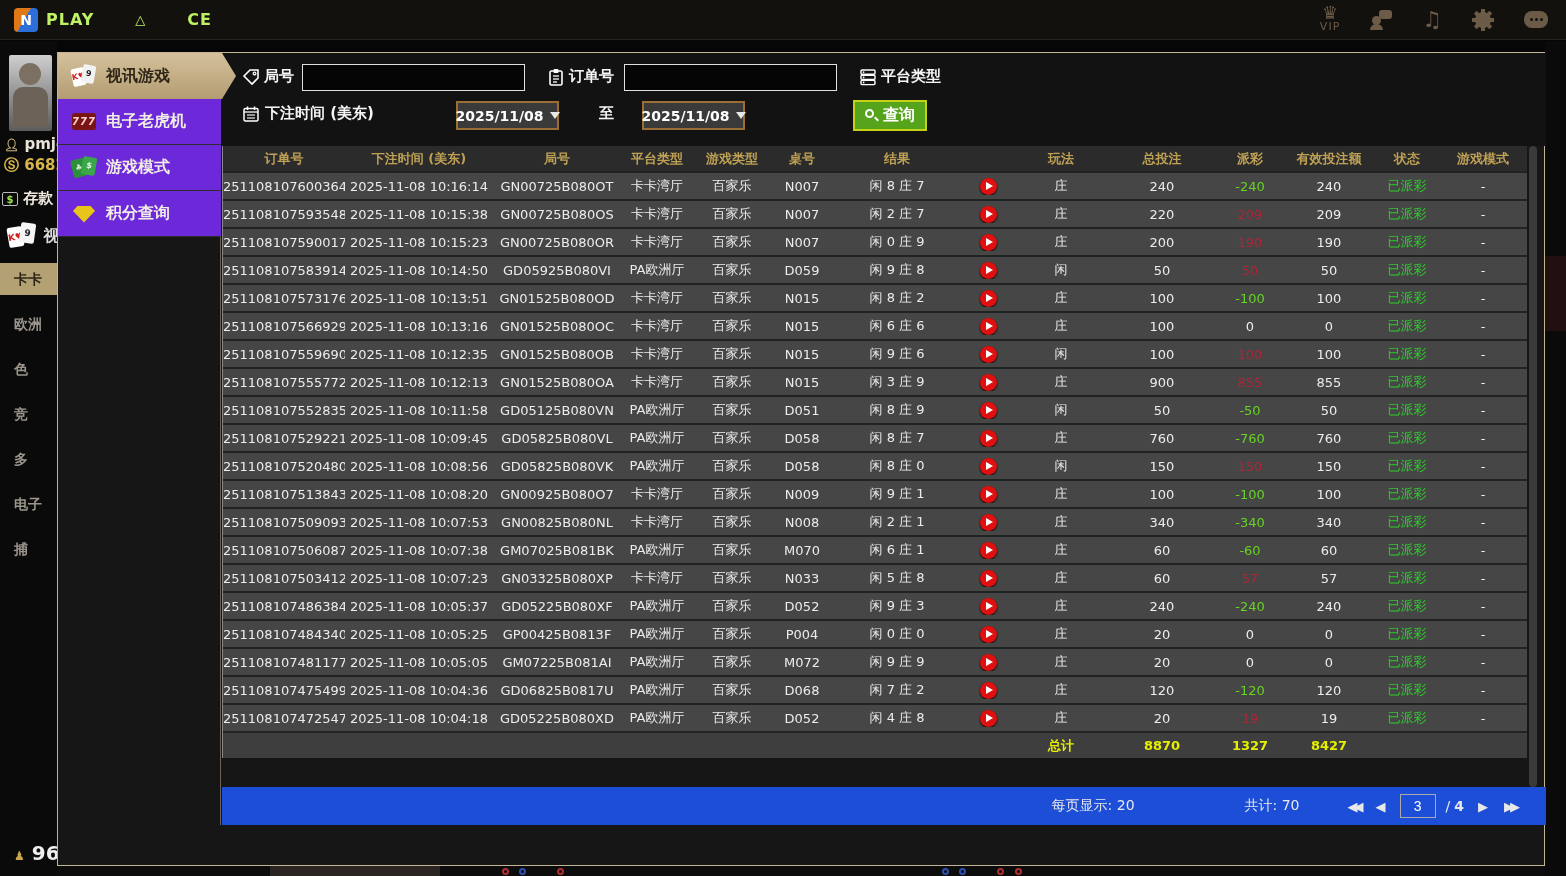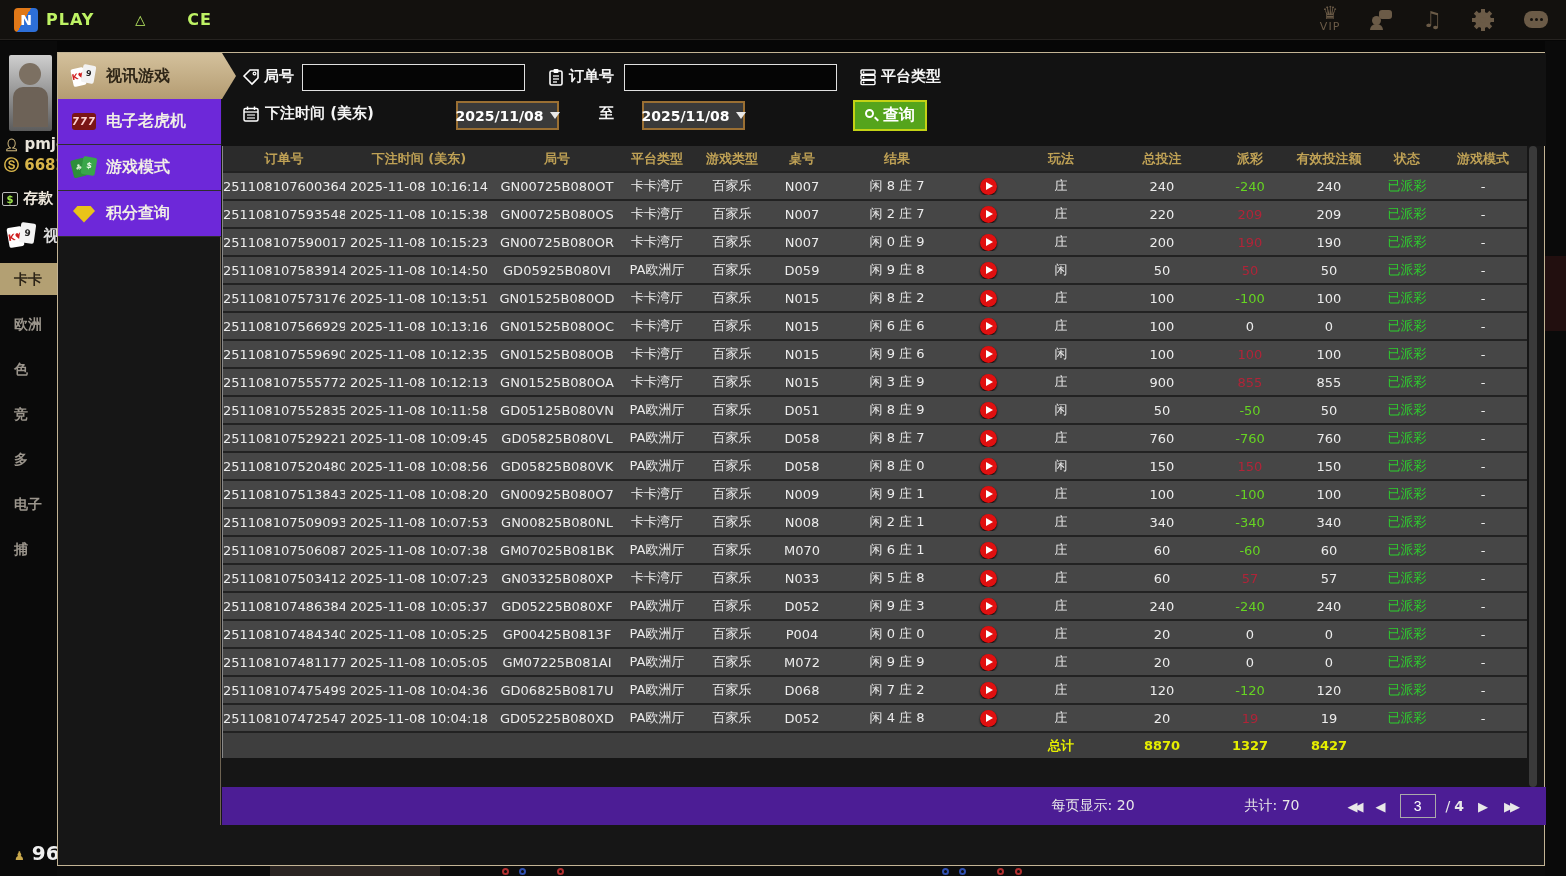--- a/index.html
+++ b/index.html
@@ -106,21 +106,21 @@
   .c-status { color:#2ecc2e; }
   .trow.header .c-status { color:#bfa155; }
   .c-payout.pos { color:#b02438; } .c-payout.neg { color:#66d422; } .c-payout.zero { color:#ececec; }
   .play-btn { display:inline-flex; width:17px; height:17px; border-radius:50%; background:#e01010; align-items:center; justify-content:center; cursor:pointer; box-shadow:0 1px 2px #000; }
   .play-tri { width:0; height:0; border-top:4px solid transparent; border-bottom:4px solid transparent; border-left:7px solid #fff; margin-left:2px; }
   .trow.summary { height:25px; background:#3e3e3e; }
   .trow.summary .td { color:#e6ef00; font-weight:bold; }
   .tscroll { position:absolute; right:-10px; top:0; width:8px; height:641px; background:#3a3a3a; border-radius:4px; }
 
   
-  .pagebar { position:absolute; left:164px; top:734px; width:1324px; height:38px; background:#4c1d95; display:flex; align-items:center; justify-content:flex-end; color:#e8e8e8; font-size:14px; }
+  .pagebar { position:absolute; left:164px; top:734px; width:1324px; height:38px; background:#1d4ed8; display:flex; align-items:center; justify-content:flex-end; color:#e8e8e8; font-size:14px; }
   .pb-perpage { margin-right:110px; }
   .pb-total { margin-right:40px; }
   .pg-arrow { color:#e8e8e8; font-size:13px; margin:0 8px; cursor:pointer; letter-spacing:-4px; }
   .pg-input { width:36px; height:24px; background:transparent; border:1px solid #aaa; color:#fff; font-size:14px; text-align:center; margin:0 6px; }
   .pg-slash { margin:0 4px; }
   .pg-lastnum { margin-right:6px; font-weight:bold; }
   .pagebar .pad { width:22px; }
 </style>
 </head>
 <body>

